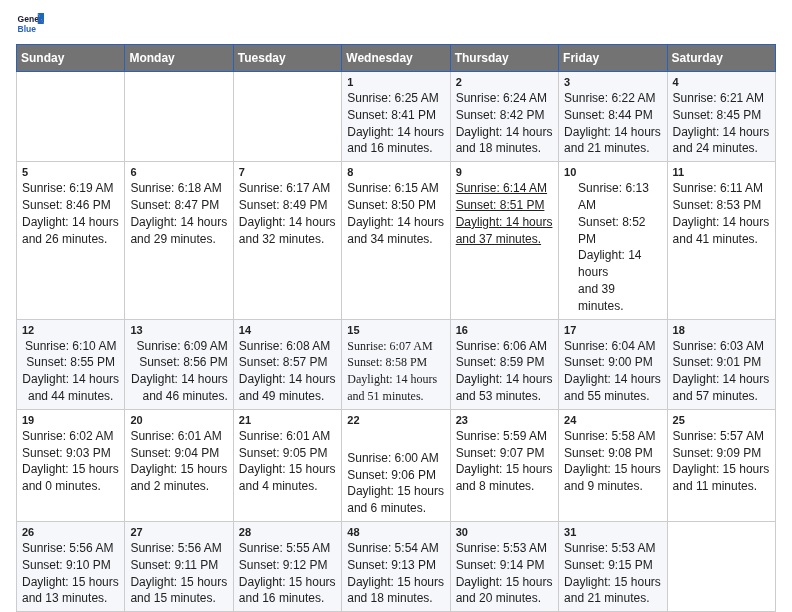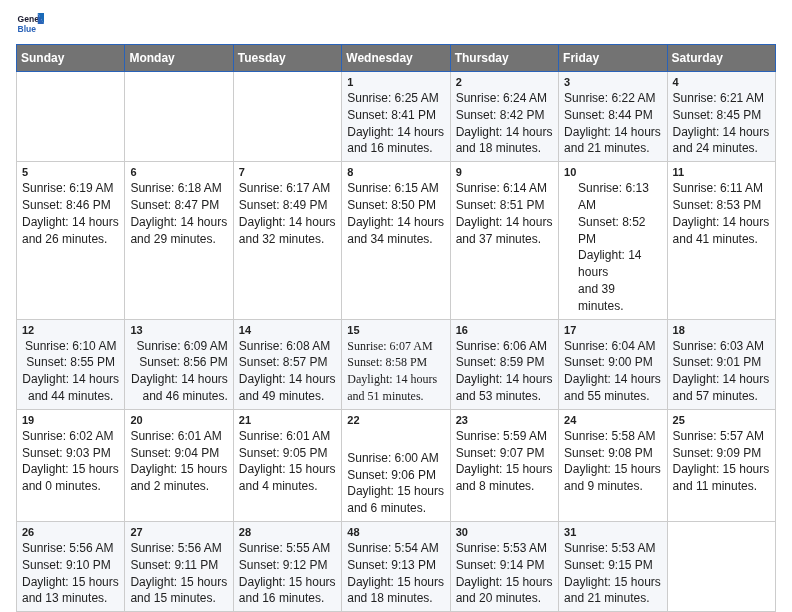--- a/index.html
+++ b/index.html
@@ -197,21 +197,21 @@
           </td>
           <td>
             <span class="day-num">8</span>
             <div class="cell-content" style="white-space: pre-line;">Sunrise: 6:15 AM
 Sunset: 8:50 PM
 Daylight: 14 hours
 and 34 minutes.</div>
           </td>
           <td>
             <span class="day-num">9</span>
-            <div class="cell-content" style="white-space: pre-line;">Sunrise: 6:14 AM
+            <div class="cell-content" style="white-space: pre-line; text-decoration: underline;">Sunrise: 6:14 AM
 Sunset: 8:51 PM
 Daylight: 14 hours
 and 37 minutes.</div>
           </td>
           <td>
             <span class="day-num">10</span>
             <div class="cell-content" style="white-space: pre-line; margin-left: 14px;">Sunrise: 6:13 AM
 Sunset: 8:52 PM
 Daylight: 14 hours
 and 39 minutes.</div>

